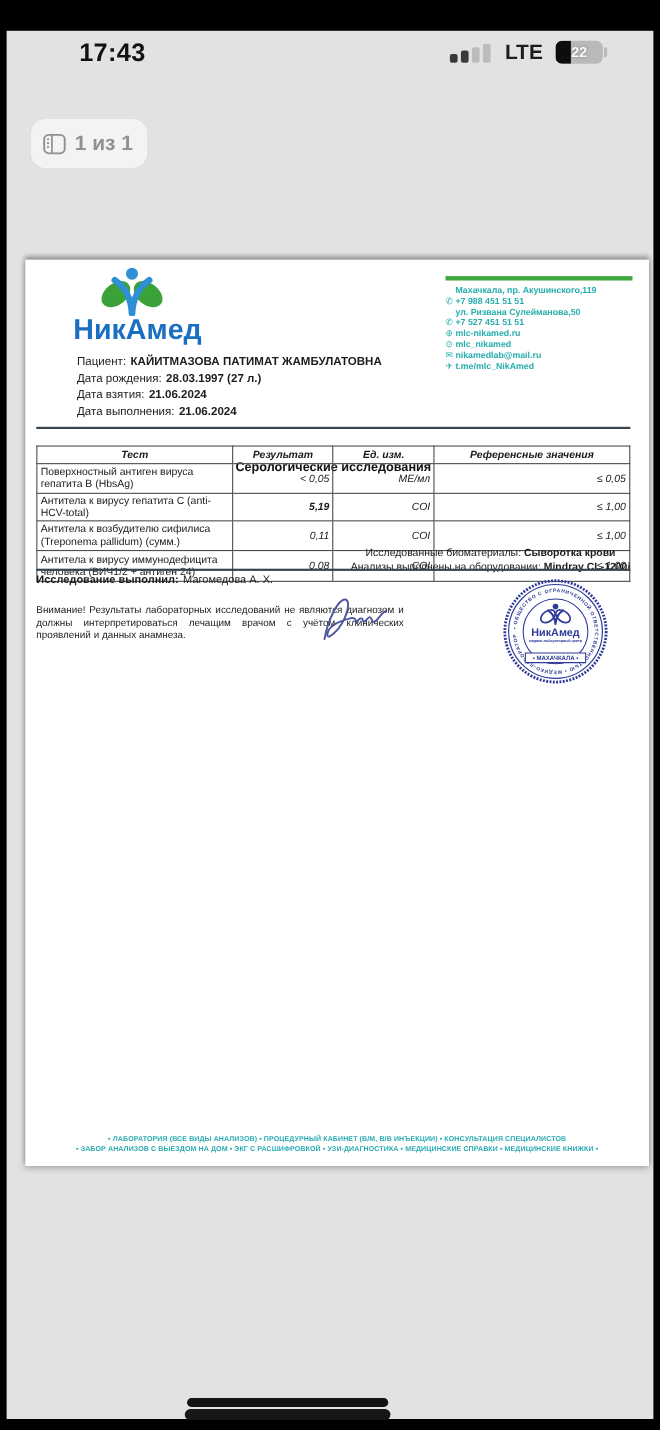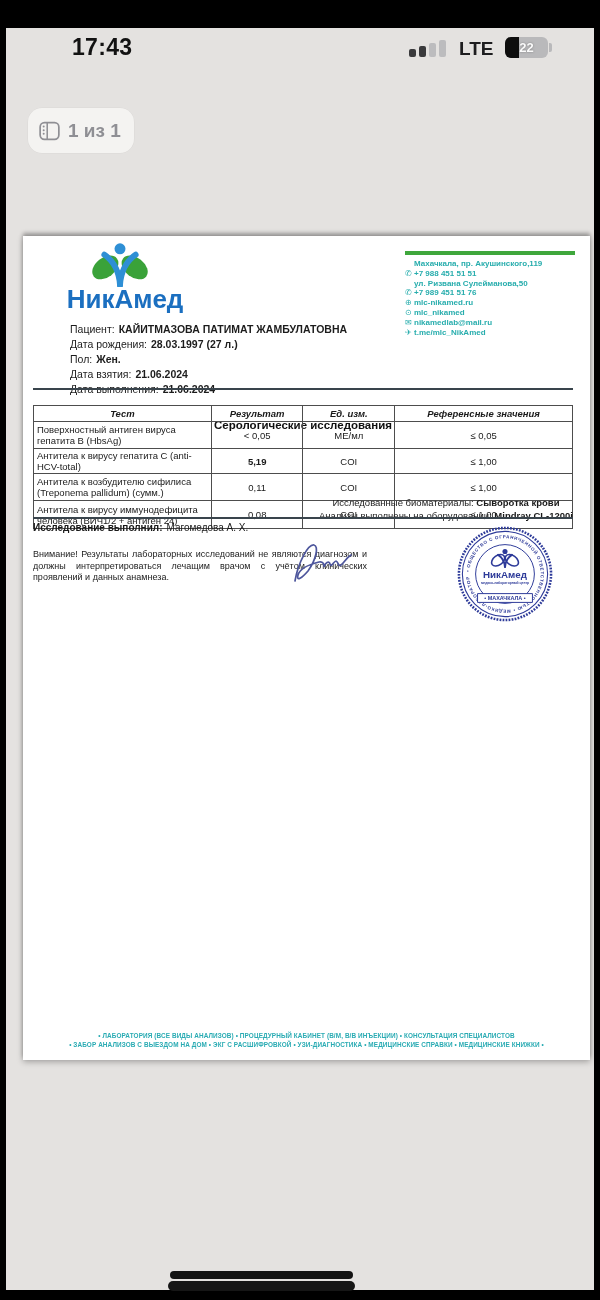--- a/index.html
+++ b/index.html
@@ -45,21 +45,21 @@
   .p-value { font-weight:700; }
 
   .sep { position:absolute; left:10px; width:540px; height:2px; background:#39444c; }
   .sep1 { top:152px; } .sep2 { top:281px; }
 
   .section-title { position:absolute; left:10px; top:155px; width:540px; text-align:center; font-size:11.5px; font-weight:700; color:#101010;margin-top:28px; }
 
   .lab-table { position:absolute; left:10px; top:169px; width:540px; border-collapse:collapse; table-layout:fixed; color:#1a1a1a; }
   .lab-table th, .lab-table td { border:1px solid #4d4d4d; font-size:9.5px; padding:1px 3px; vertical-align:middle;margin-left:36px; }
   .lab-table th { font-style:italic; font-weight:700; text-align:center; height:13px; }
-  .lab-table td.c { text-align:center; }
+  .lab-table td.c { text-align:right;font-style:italic; }
   .lab-table tr.r1 td { height:24px; }
   .lab-table tr.r2 td { height:17px; }
   .lab-table tr.r3 td { height:24px; }
   .lab-table tr.r4 td { height:25px; }
   .result-bold { font-weight:700; }
 
   .bio { position:absolute; right:17px; top:260px; text-align:center; font-size:9.5px; line-height:13px; color:#1a1a1a; }
   .bio b { font-weight:700; }
 
   .performed { position:absolute; left:10px; top:286px; font-size:10px; color:#1a1a1a; }
@@ -118,31 +118,30 @@
     <path d="M30 44 C29 29 24 20 14 13" stroke="#2e8fd5" stroke-width="6" fill="none" stroke-linecap="round"></path>
     <path d="M30 44 C31 29 36 20 46 13" stroke="#2e8fd5" stroke-width="6" fill="none" stroke-linecap="round"></path>
   </svg>
   <div class="logo-text">НикАмед</div>
 
   <div class="contact">
     <div class="contact-bar"></div>
     <div class="contact-line"><span class="ci"></span><span>Махачкала, пр. Акушинского,119</span></div>
     <div class="contact-line"><span class="ci">✆</span><span>+7 988 451 51 51</span></div>
     <div class="contact-line"><span class="ci"></span><span>ул. Ризвана Сулейманова,50</span></div>
-    <div class="contact-line"><span class="ci">✆</span><span>+7 989 451 51 76</span></div>
+    <div class="contact-line"><span class="ci">✆</span><span>+7 527 451 51 51</span></div>
     <div class="contact-line"><span class="ci">⊕</span><span>mlc-nikamed.ru</span></div>
     <div class="contact-line"><span class="ci">⊙</span><span>mlc_nikamed</span></div>
     <div class="contact-line"><span class="ci">✉</span><span>nikamedlab@mail.ru</span></div>
     <div class="contact-line"><span class="ci">✈</span><span>t.me/mlc_NikAmed</span></div>
   </div>
 
   <div class="patient">
     <div class="patient-row"><span class="p-label">Пациент:</span><span class="p-value">КАЙИТМАЗОВА ПАТИМАТ ЖАМБУЛАТОВНА</span></div>
     <div class="patient-row"><span class="p-label">Дата рождения:</span><span class="p-value">28.03.1997 (27 л.)</span></div>
-    <div class="patient-row"><span class="p-label">Пол:</span><span class="p-value">Жен.</span></div>
     <div class="patient-row"><span class="p-label">Дата взятия:</span><span class="p-value">21.06.2024</span></div>
     <div class="patient-row"><span class="p-label">Дата выполнения:</span><span class="p-value">21.06.2024</span></div>
   </div>
 
   <div class="sep sep1"></div>
   <div class="section-title">Серологические исследования</div>
 
   <table class="lab-table">
     <colgroup>
         <col style="width:33%">

